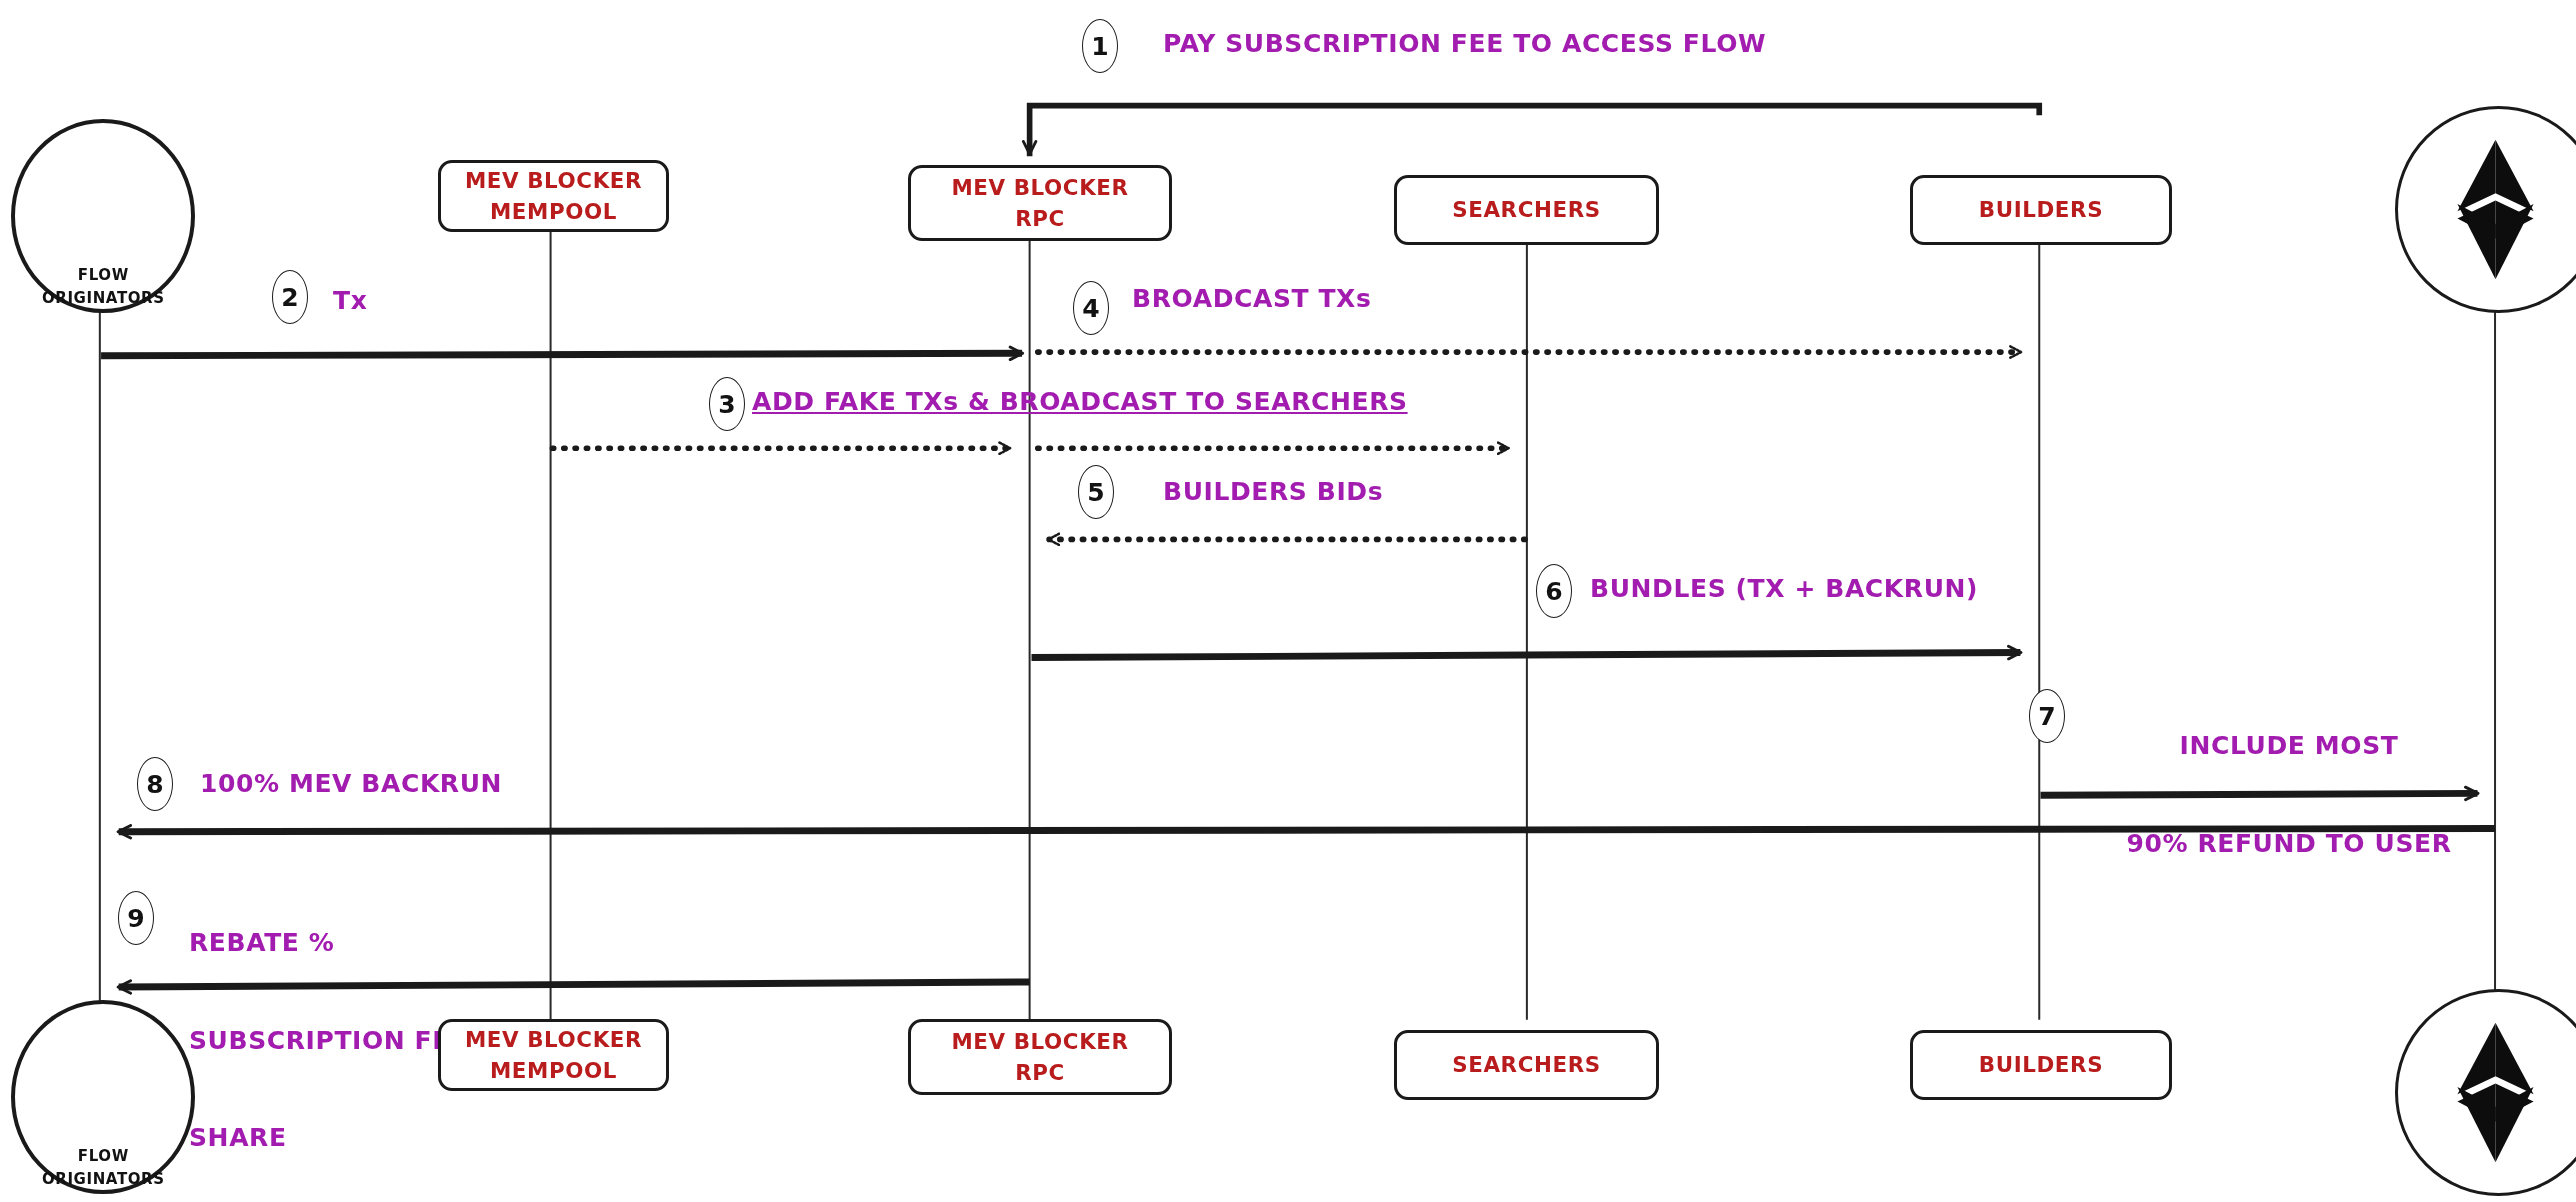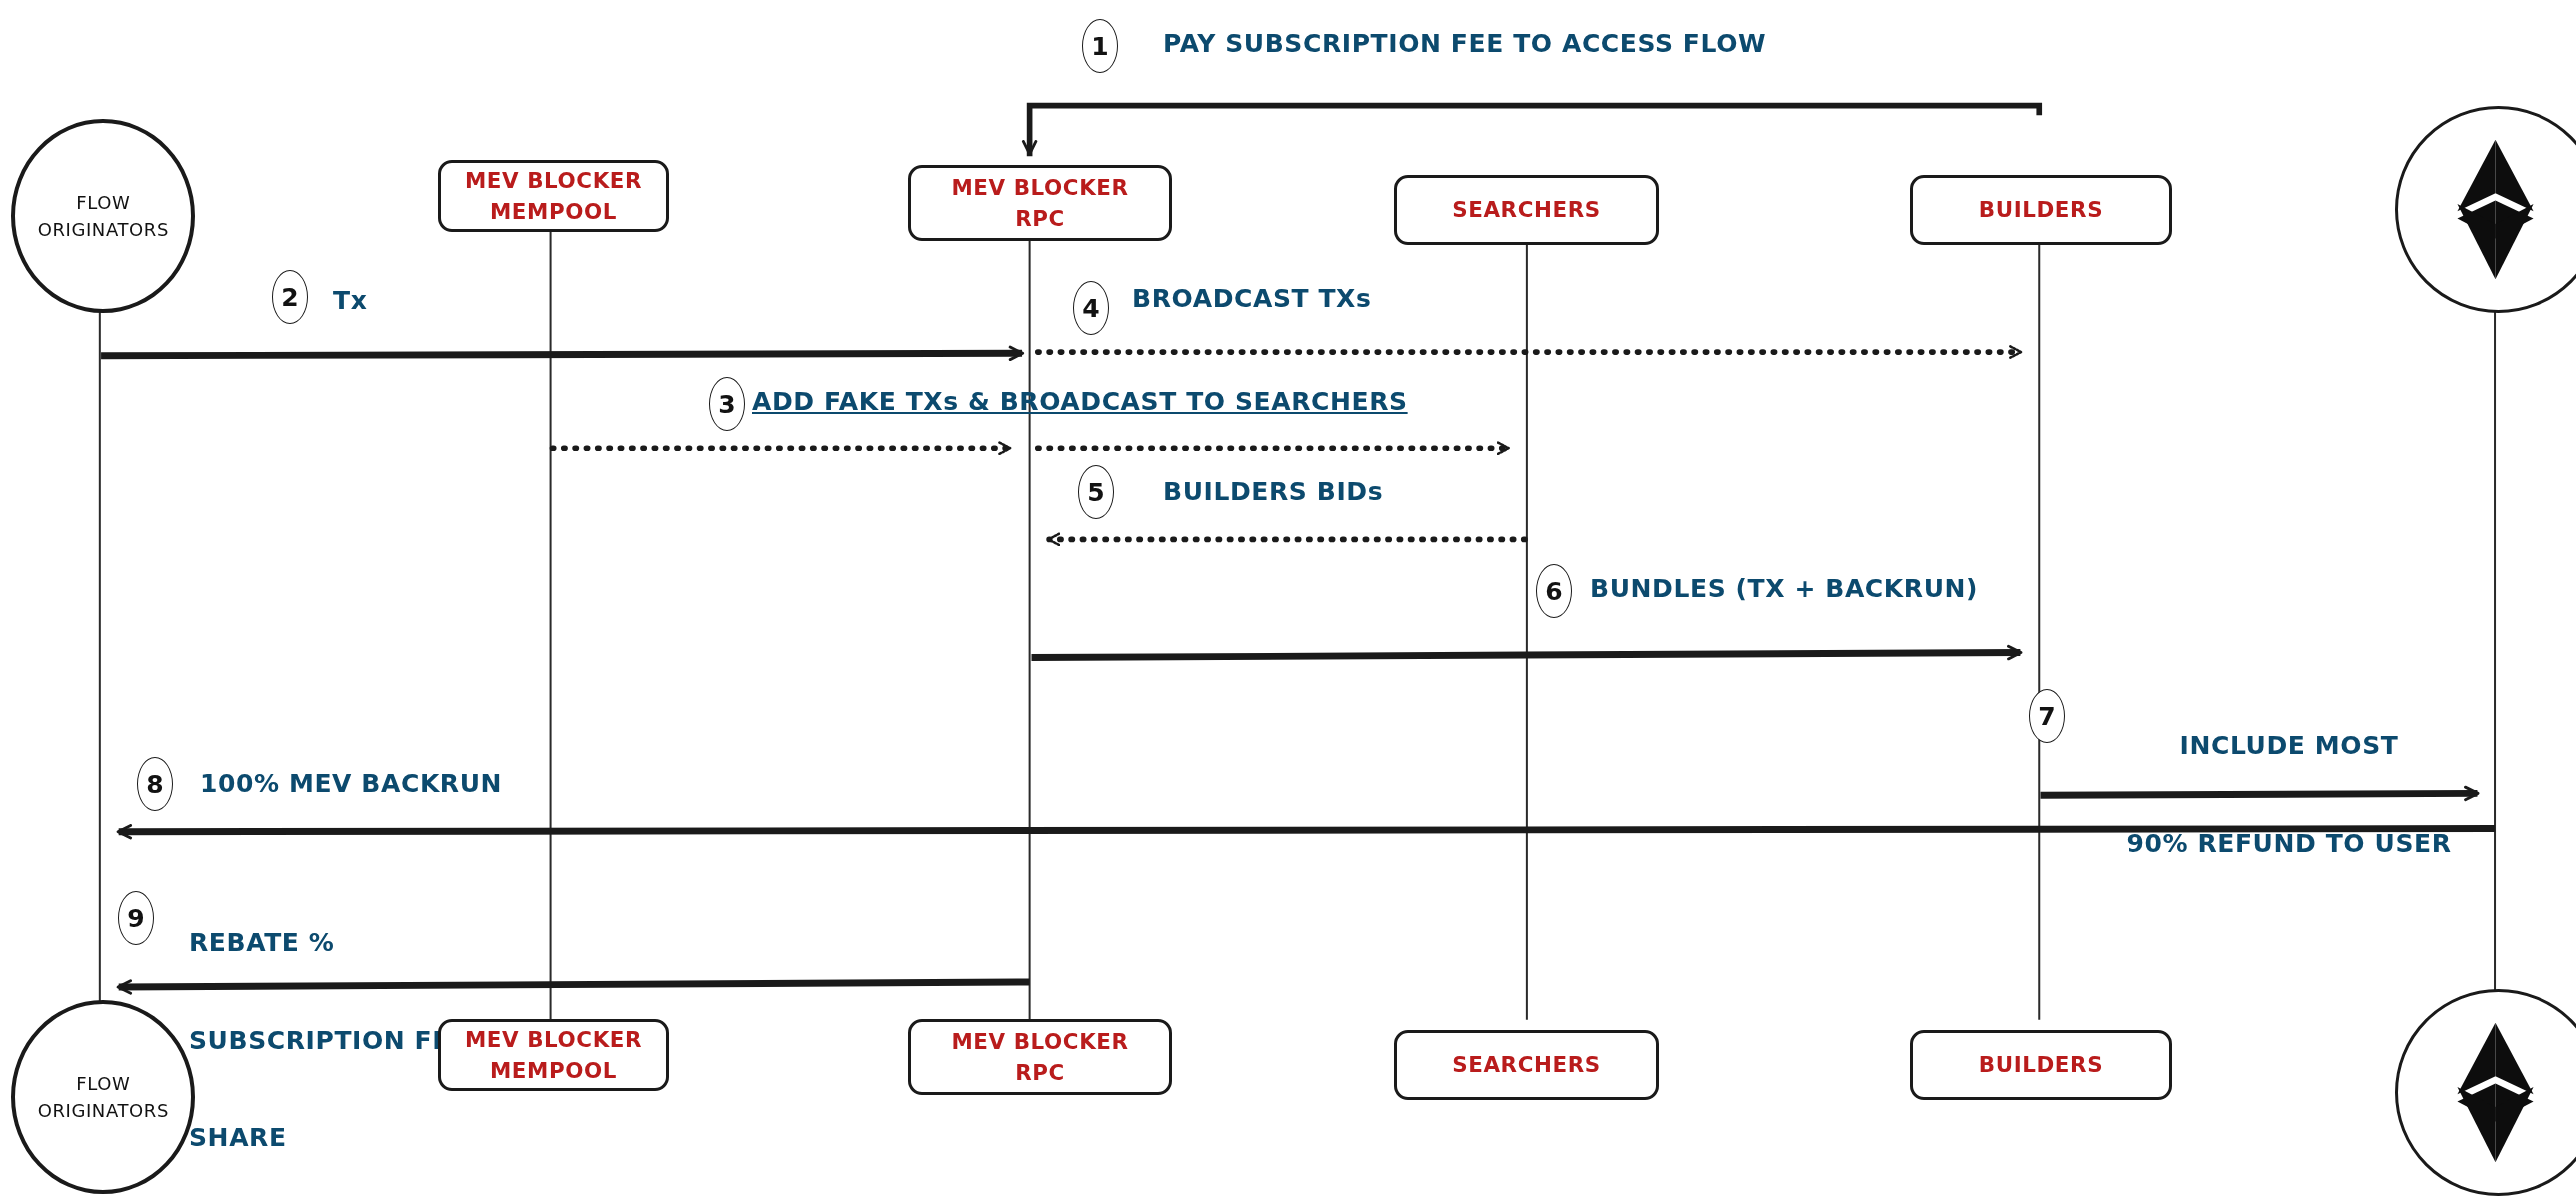--- a/index.html
+++ b/index.html
@@ -1,36 +1,36 @@
 <!DOCTYPE html>
 <html style="font-size:10px"><head>
 <meta charset="utf-8">
 <style>
   html,body{margin:0;padding:0;background:#ffffff;}
   #stage{position:relative;width:2576px;height:1202px;background:#ffffff;
          font-family:"DejaVu Sans", sans-serif;overflow:hidden;}
   svg.layer{position:absolute;left:0;top:0;width:2576px;height:1202px;}
 
-  .lbl{position:absolute;color:#0c4a6e;white-space:pre;letter-spacing:0.3px;}
+  .lbl{position:absolute;color:#a21caf;white-space:pre;letter-spacing:0.3px;}
 
   .msg-text{font-size:25px;font-weight:600;font-family:"DejaVu Sans",sans-serif;
             letter-spacing:0.6px;line-height:1.22;}
   .msg-text.multi{line-height:1.30;}
 
   .seq-num{position:absolute;width:34px;height:52px;display:flex;align-items:center;
            justify-content:center;font-size:25px;font-weight:600;color:#121212;
            border:1.9px solid #1a1a1a;border-radius:50%/50%;background:#fff;z-index:5;}
 
   .node-box{position:absolute;border:3.8px solid #1a1a1a;border-radius:14px;background:#fff;
             display:flex;align-items:center;justify-content:center;text-align:center;
             font-size:21.4px;font-weight:600;color:#b91c1c;line-height:1.45;letter-spacing:0.6px;z-index:4;}
 
   .node-ellipse{position:absolute;border:4.4px solid #1a1a1a;border-radius:50%;background:#fff;
-            display:flex;align-items:center;justify-content:center;text-align:center;
-            font-size:18px;font-weight:400;color:#121212;line-height:1.5;letter-spacing:0.6px;z-index:4;}
+            display:flex;align-items:flex-end;justify-content:center;text-align:center;
+            font-size:15px;font-weight:700;color:#121212;line-height:1.5;letter-spacing:0.6px;z-index:4;}
 
   .node-circle{position:absolute;border:3.8px solid #1a1a1a;border-radius:50%;background:#fff;z-index:4;}
   .eth-svg{position:absolute;z-index:5;}
 </style>
 </head>
 <body>
 
 <div id="stage">
 
   <svg class="layer" viewBox="0 0 4096 1912">

